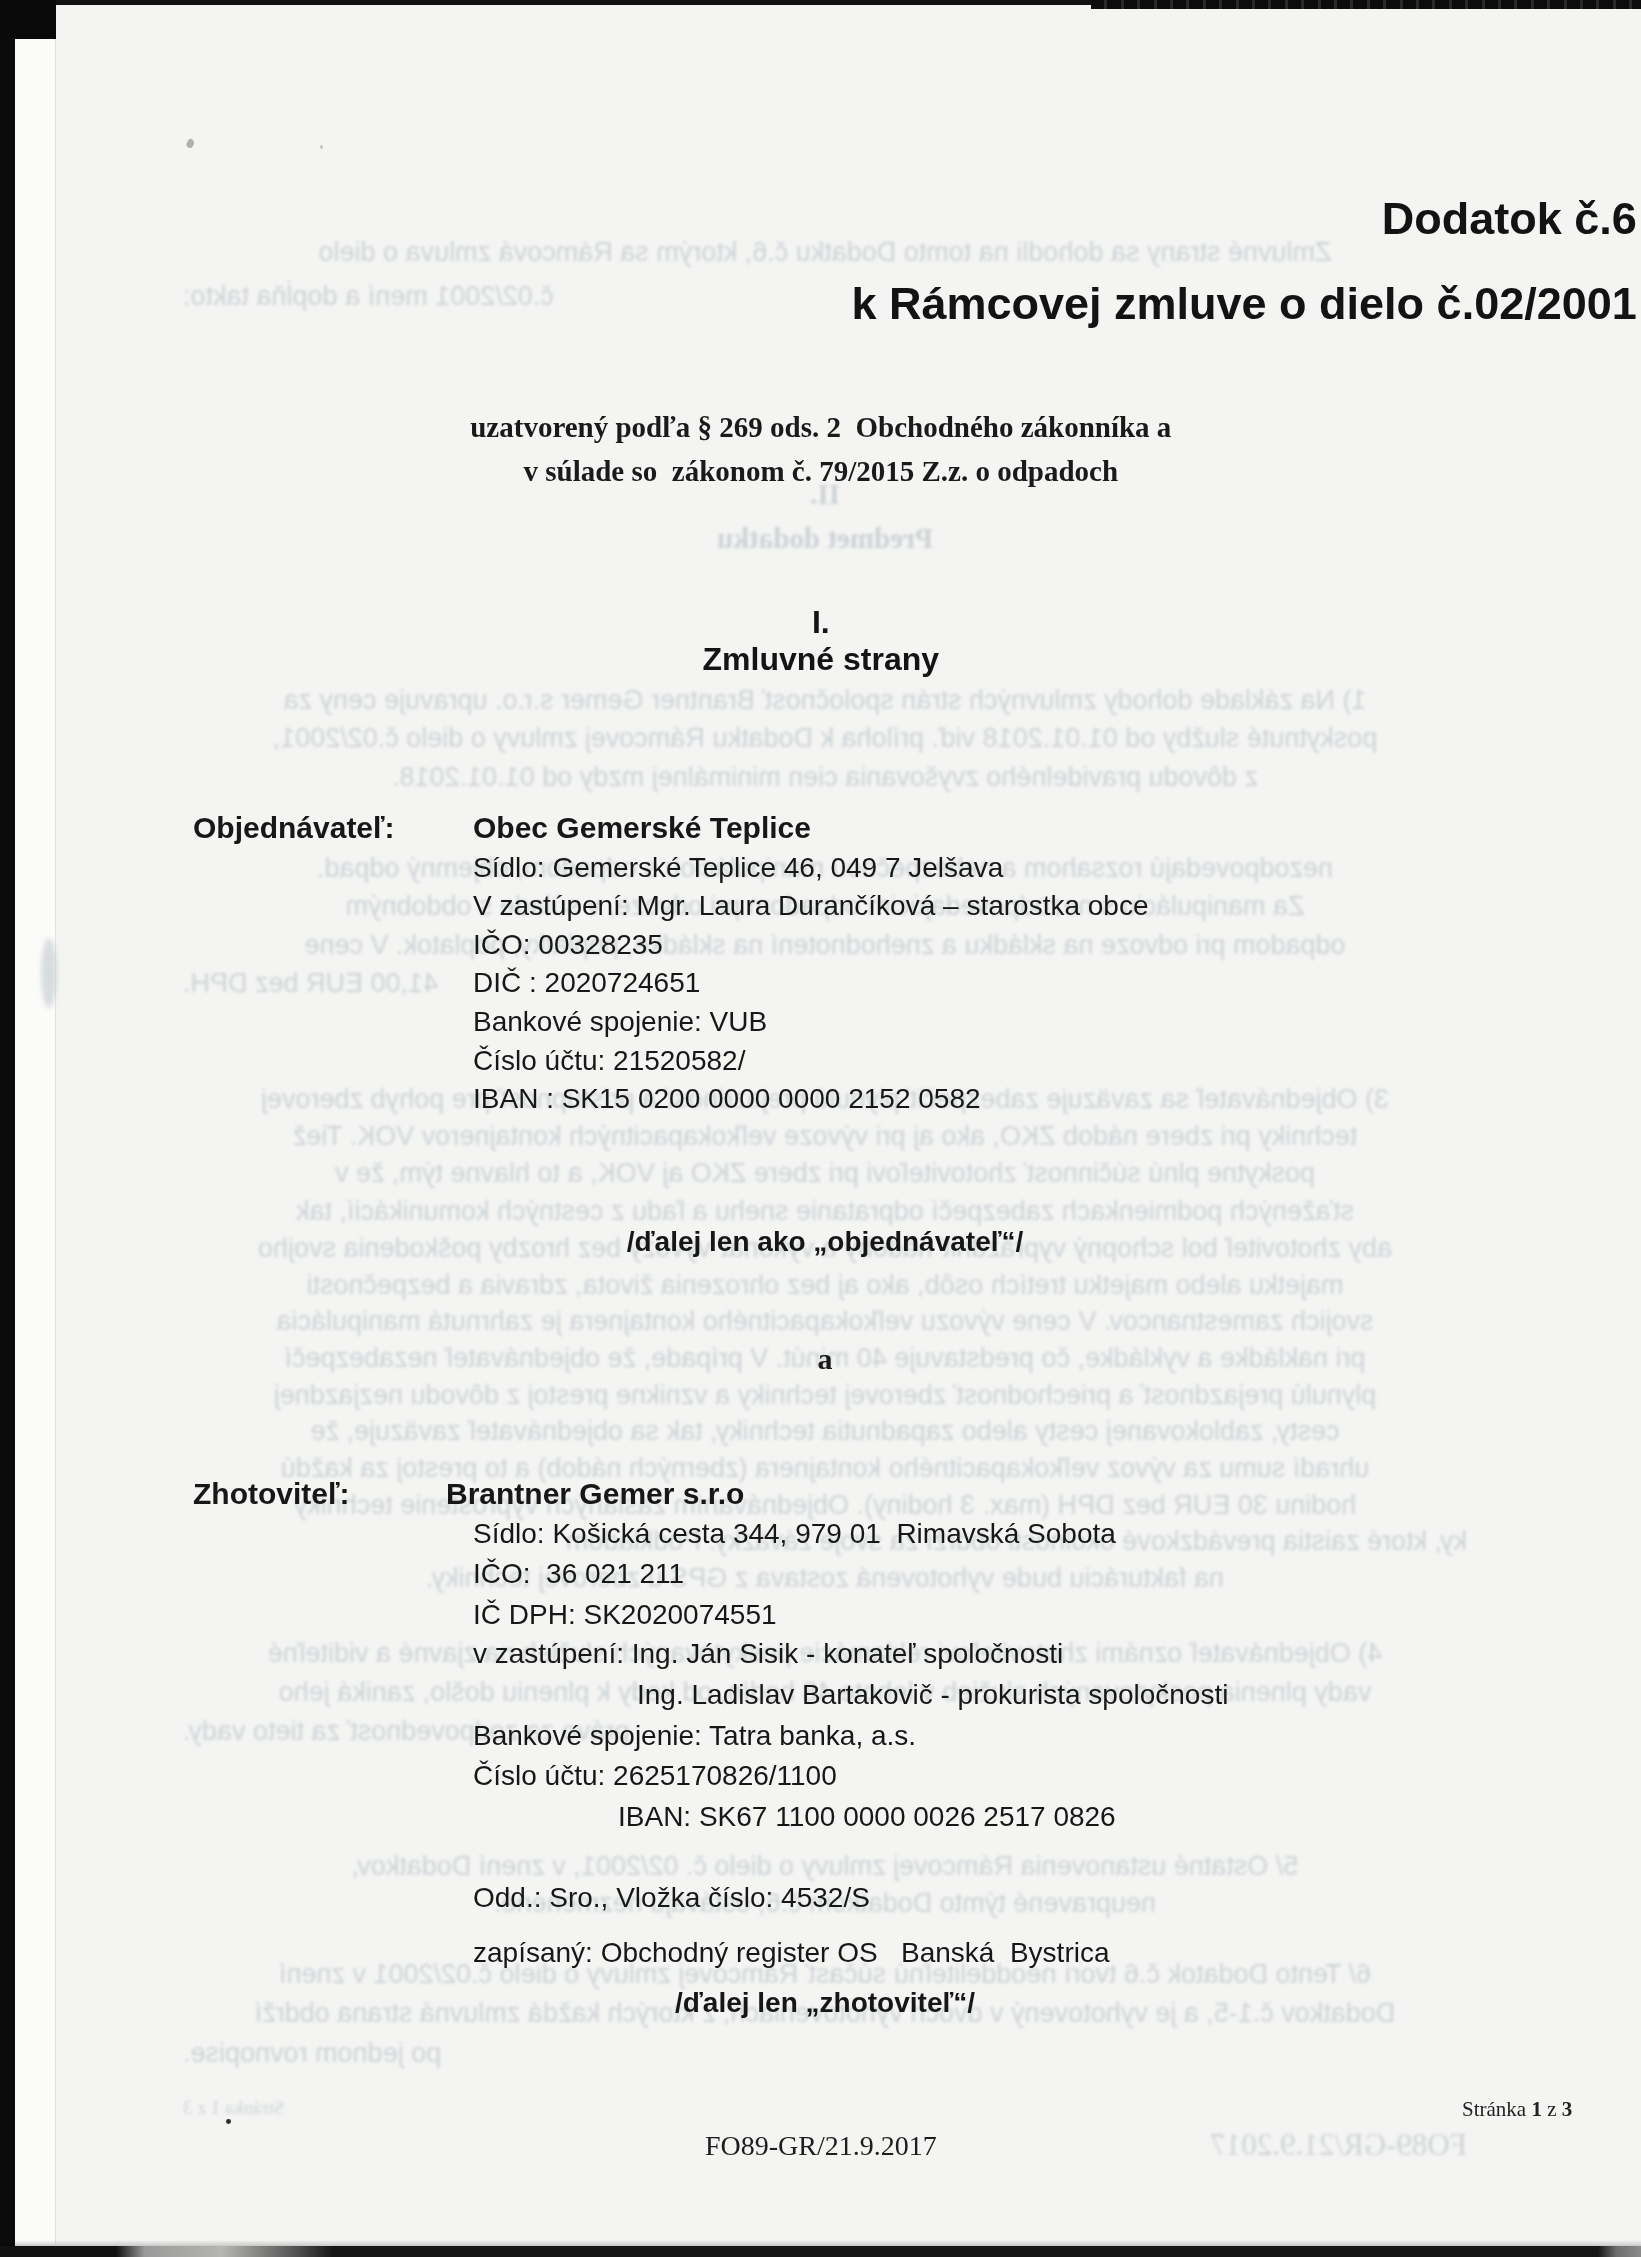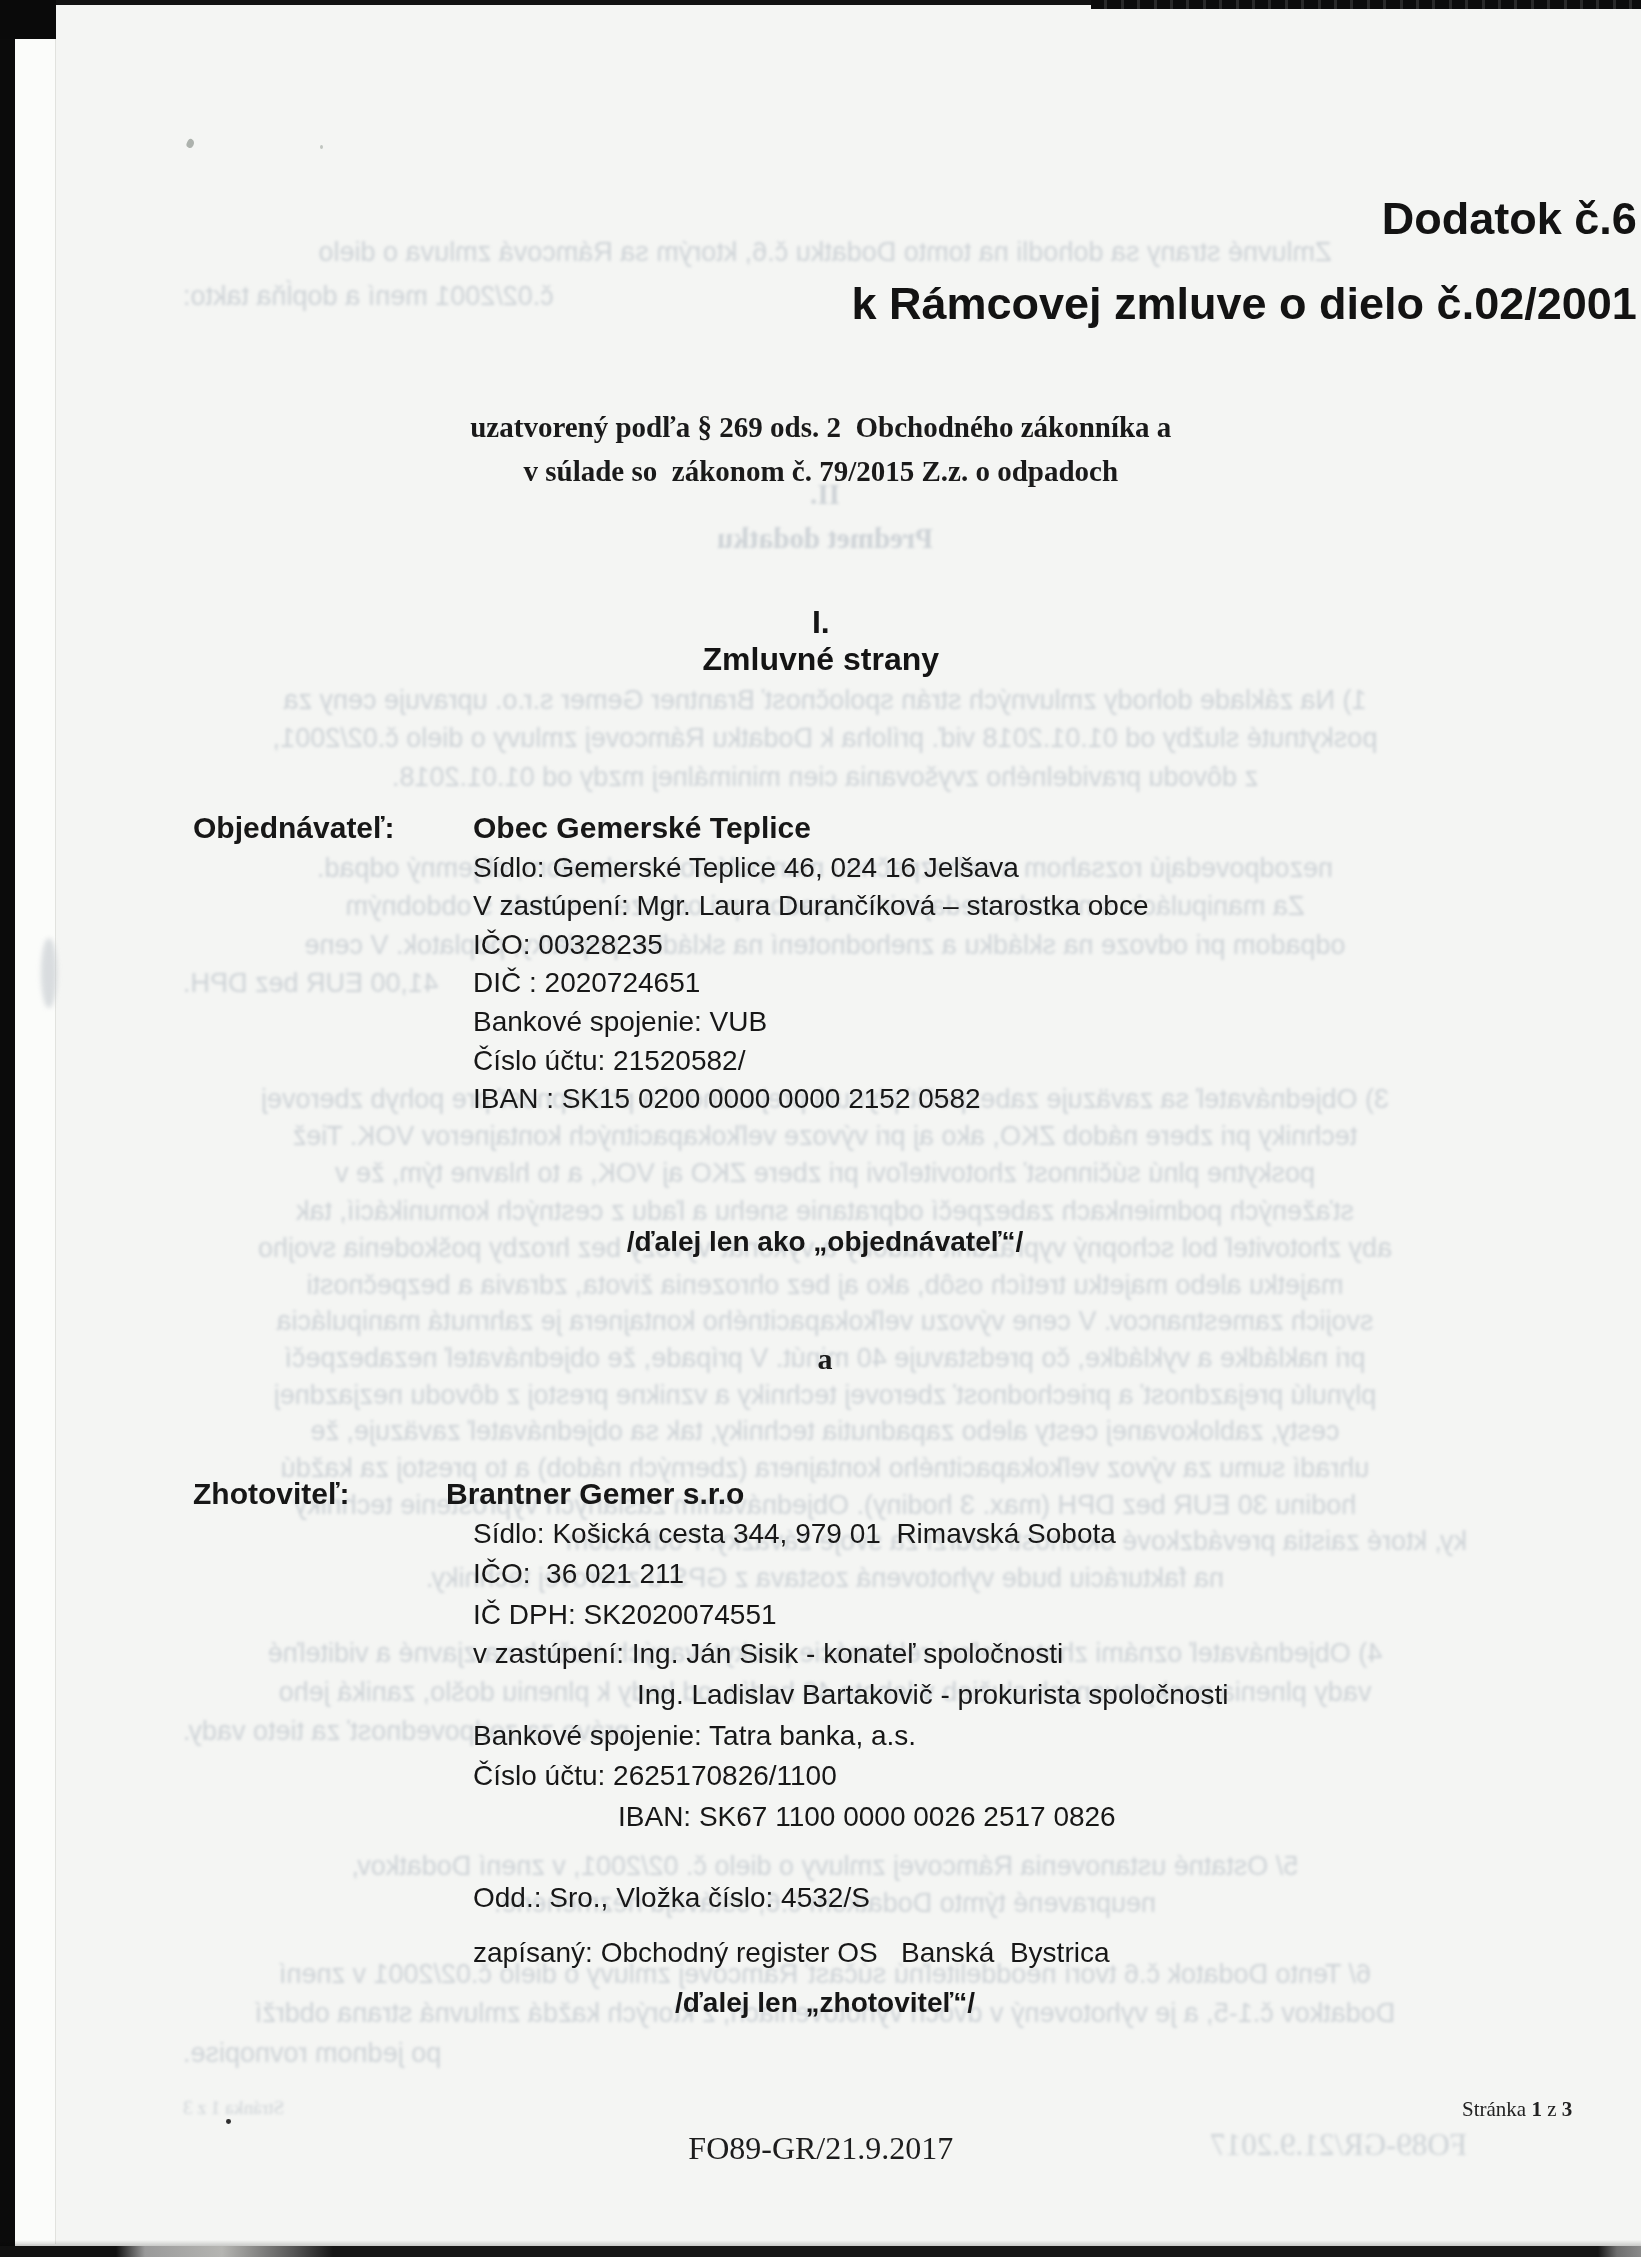--- a/index.html
+++ b/index.html
@@ -40,21 +40,21 @@
     font-weight:bold;font-size:45px;color:#131313;white-space:pre;}
   .legal{position:absolute;left:4.8px;width:1632px;text-align:center;
     font-family:"Liberation Serif",serif;font-weight:bold;font-size:29px;color:#1a1a1a;white-space:pre;}
   .section{position:absolute;left:4.8px;width:1632px;text-align:center;
     font-weight:bold;font-size:32px;color:#141414;white-space:pre;}
   .alias{position:absolute;left:183px;width:1284px;text-align:center;
     font-weight:bold;font-size:28px;color:#161616;white-space:pre;}
   .sep-a{position:absolute;left:183px;width:1284px;text-align:center;
     font-family:"Liberation Serif",serif;font-weight:bold;font-size:30px;color:#1a1a1a;}
   .footer-code{position:absolute;left:4.8px;width:1632px;text-align:center;
-    font-family:"Liberation Serif",serif;font-size:32px;color:#1d1d1d;white-space:pre;}
+    font-family:"Liberation Serif",serif;font-size:28px;color:#1d1d1d;white-space:pre;}
   .page-num{position:absolute;left:1462px;top:2097px;
     font-family:"Liberation Serif",serif;font-size:21px;color:#222;white-space:pre;}
   .page-num b{font-weight:bold;}
 </style>
 </head>
 <body>
 
 <div class="underlay-sheet"></div>
 <div class="edge-left"></div>
 <div class="edge-top"></div>
@@ -109,21 +109,21 @@
 <div class="title" style="top:278px">k Rámcovej zmluve o dielo č.02/2001</div>
 
 <div class="legal" style="top:411px">uzatvorený podľa § 269 ods. 2  Obchodného zákonníka a</div>
 <div class="legal" style="top:455px">v súlade so  zákonom č. 79/2015 Z.z. o odpadoch</div>
 
 <div class="section" style="top:604px">I.</div>
 <div class="section" style="top:641px">Zmluvné strany</div>
 
 <div class="t bold" style="top:811px;left:193px">Objednávateľ:</div>
 <div class="t bold" style="top:811px;left:473px">Obec Gemerské Teplice</div>
-<div class="t" style="top:852px;left:473px">Sídlo: Gemerské Teplice 46, 024 16 Jelšava</div>
+<div class="t" style="top:852px;left:473px">Sídlo: Gemerské Teplice 46, 049 7 Jelšava</div>
 <div class="t" style="top:890px;left:473px">V zastúpení: Mgr. Laura Durančíková – starostka obce</div>
 <div class="t" style="top:929px;left:473px">IČO: 00328235</div>
 <div class="t" style="top:967px;left:473px">DIČ : 2020724651</div>
 <div class="t" style="top:1006px;left:473px">Bankové spojenie: VUB</div>
 <div class="t" style="top:1045px;left:473px">Číslo účtu: 21520582/</div>
 <div class="t" style="top:1083px;left:473px">IBAN : SK15 0200 0000 0000 2152 0582</div>
 
 <div class="alias" style="top:1226px">/ďalej len ako „objednávateľ“/</div>
 
 <div class="sep-a" style="top:1342px">a</div>

